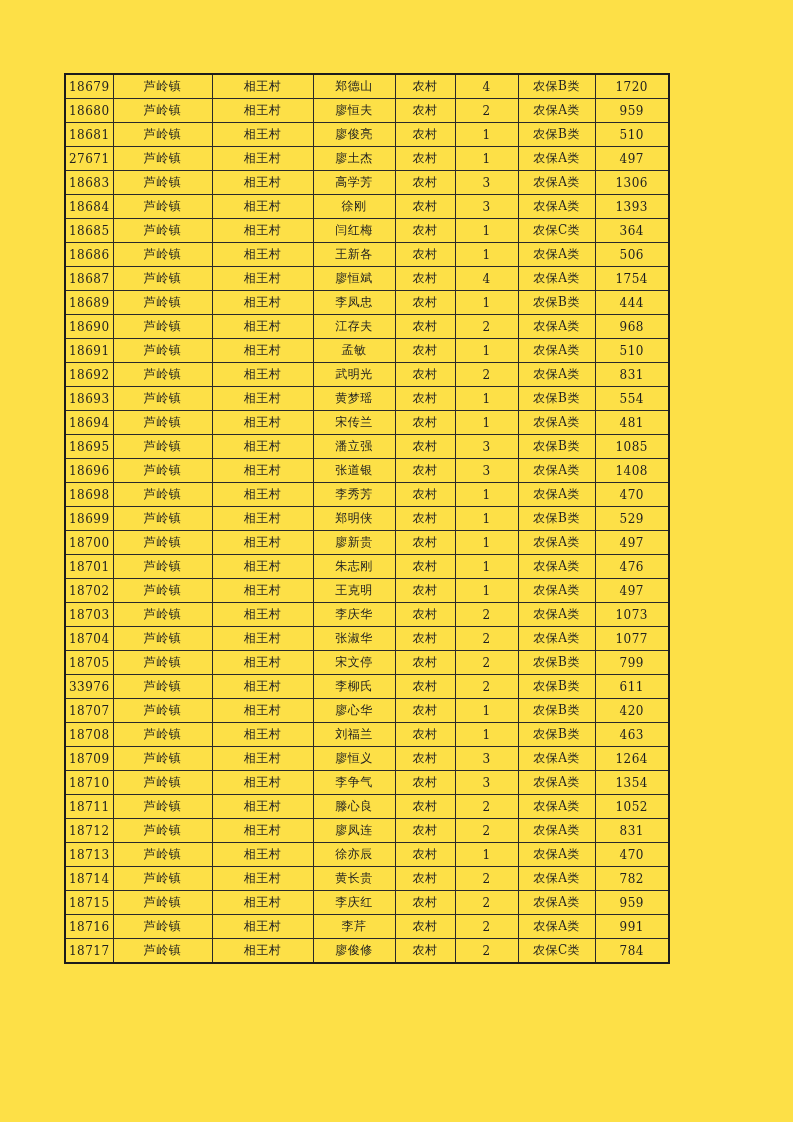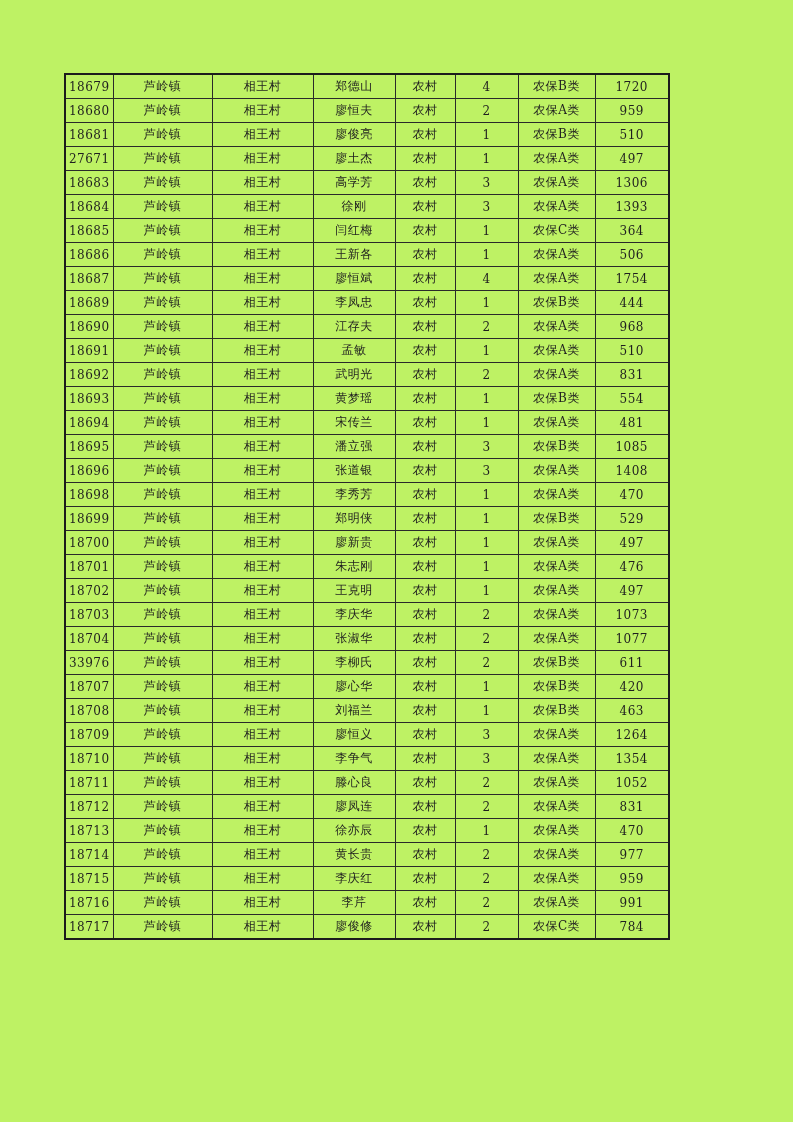--- a/index.html
+++ b/index.html
@@ -4,21 +4,21 @@
 <style>
   html, body {
     margin: 0;
     padding: 0;
     background: #ffffff;
   }
   .page {
     position: relative;
     width: 793px;
     height: 1122px;
-    background: #bef264;
+    background: #fde047;
     font-family: "DejaVu Serif", "Liberation Serif", serif;
     overflow: hidden;
   }
   table.data-table {
     position: absolute;
     left: 64px;
     top: 73px;
     width: 604px;
     border-collapse: collapse;
     table-layout: fixed;
@@ -295,20 +295,30 @@
           <td>18704</td>
           <td>芦岭镇</td>
           <td>相王村</td>
           <td>张淑华</td>
           <td>农村</td>
           <td>2</td>
           <td>农保A类</td>
           <td>1077</td>
         </tr>
         <tr>
+          <td>18705</td>
+          <td>芦岭镇</td>
+          <td>相王村</td>
+          <td>宋文停</td>
+          <td>农村</td>
+          <td>2</td>
+          <td>农保B类</td>
+          <td>799</td>
+        </tr>
+        <tr>
           <td>33976</td>
           <td>芦岭镇</td>
           <td>相王村</td>
           <td>李柳氏</td>
           <td>农村</td>
           <td>2</td>
           <td>农保B类</td>
           <td>611</td>
         </tr>
         <tr>
@@ -382,21 +392,21 @@
           <td>470</td>
         </tr>
         <tr>
           <td>18714</td>
           <td>芦岭镇</td>
           <td>相王村</td>
           <td>黄长贵</td>
           <td>农村</td>
           <td>2</td>
           <td>农保A类</td>
-          <td>977</td>
+          <td>782</td>
         </tr>
         <tr>
           <td>18715</td>
           <td>芦岭镇</td>
           <td>相王村</td>
           <td>李庆红</td>
           <td>农村</td>
           <td>2</td>
           <td>农保A类</td>
           <td>959</td>

